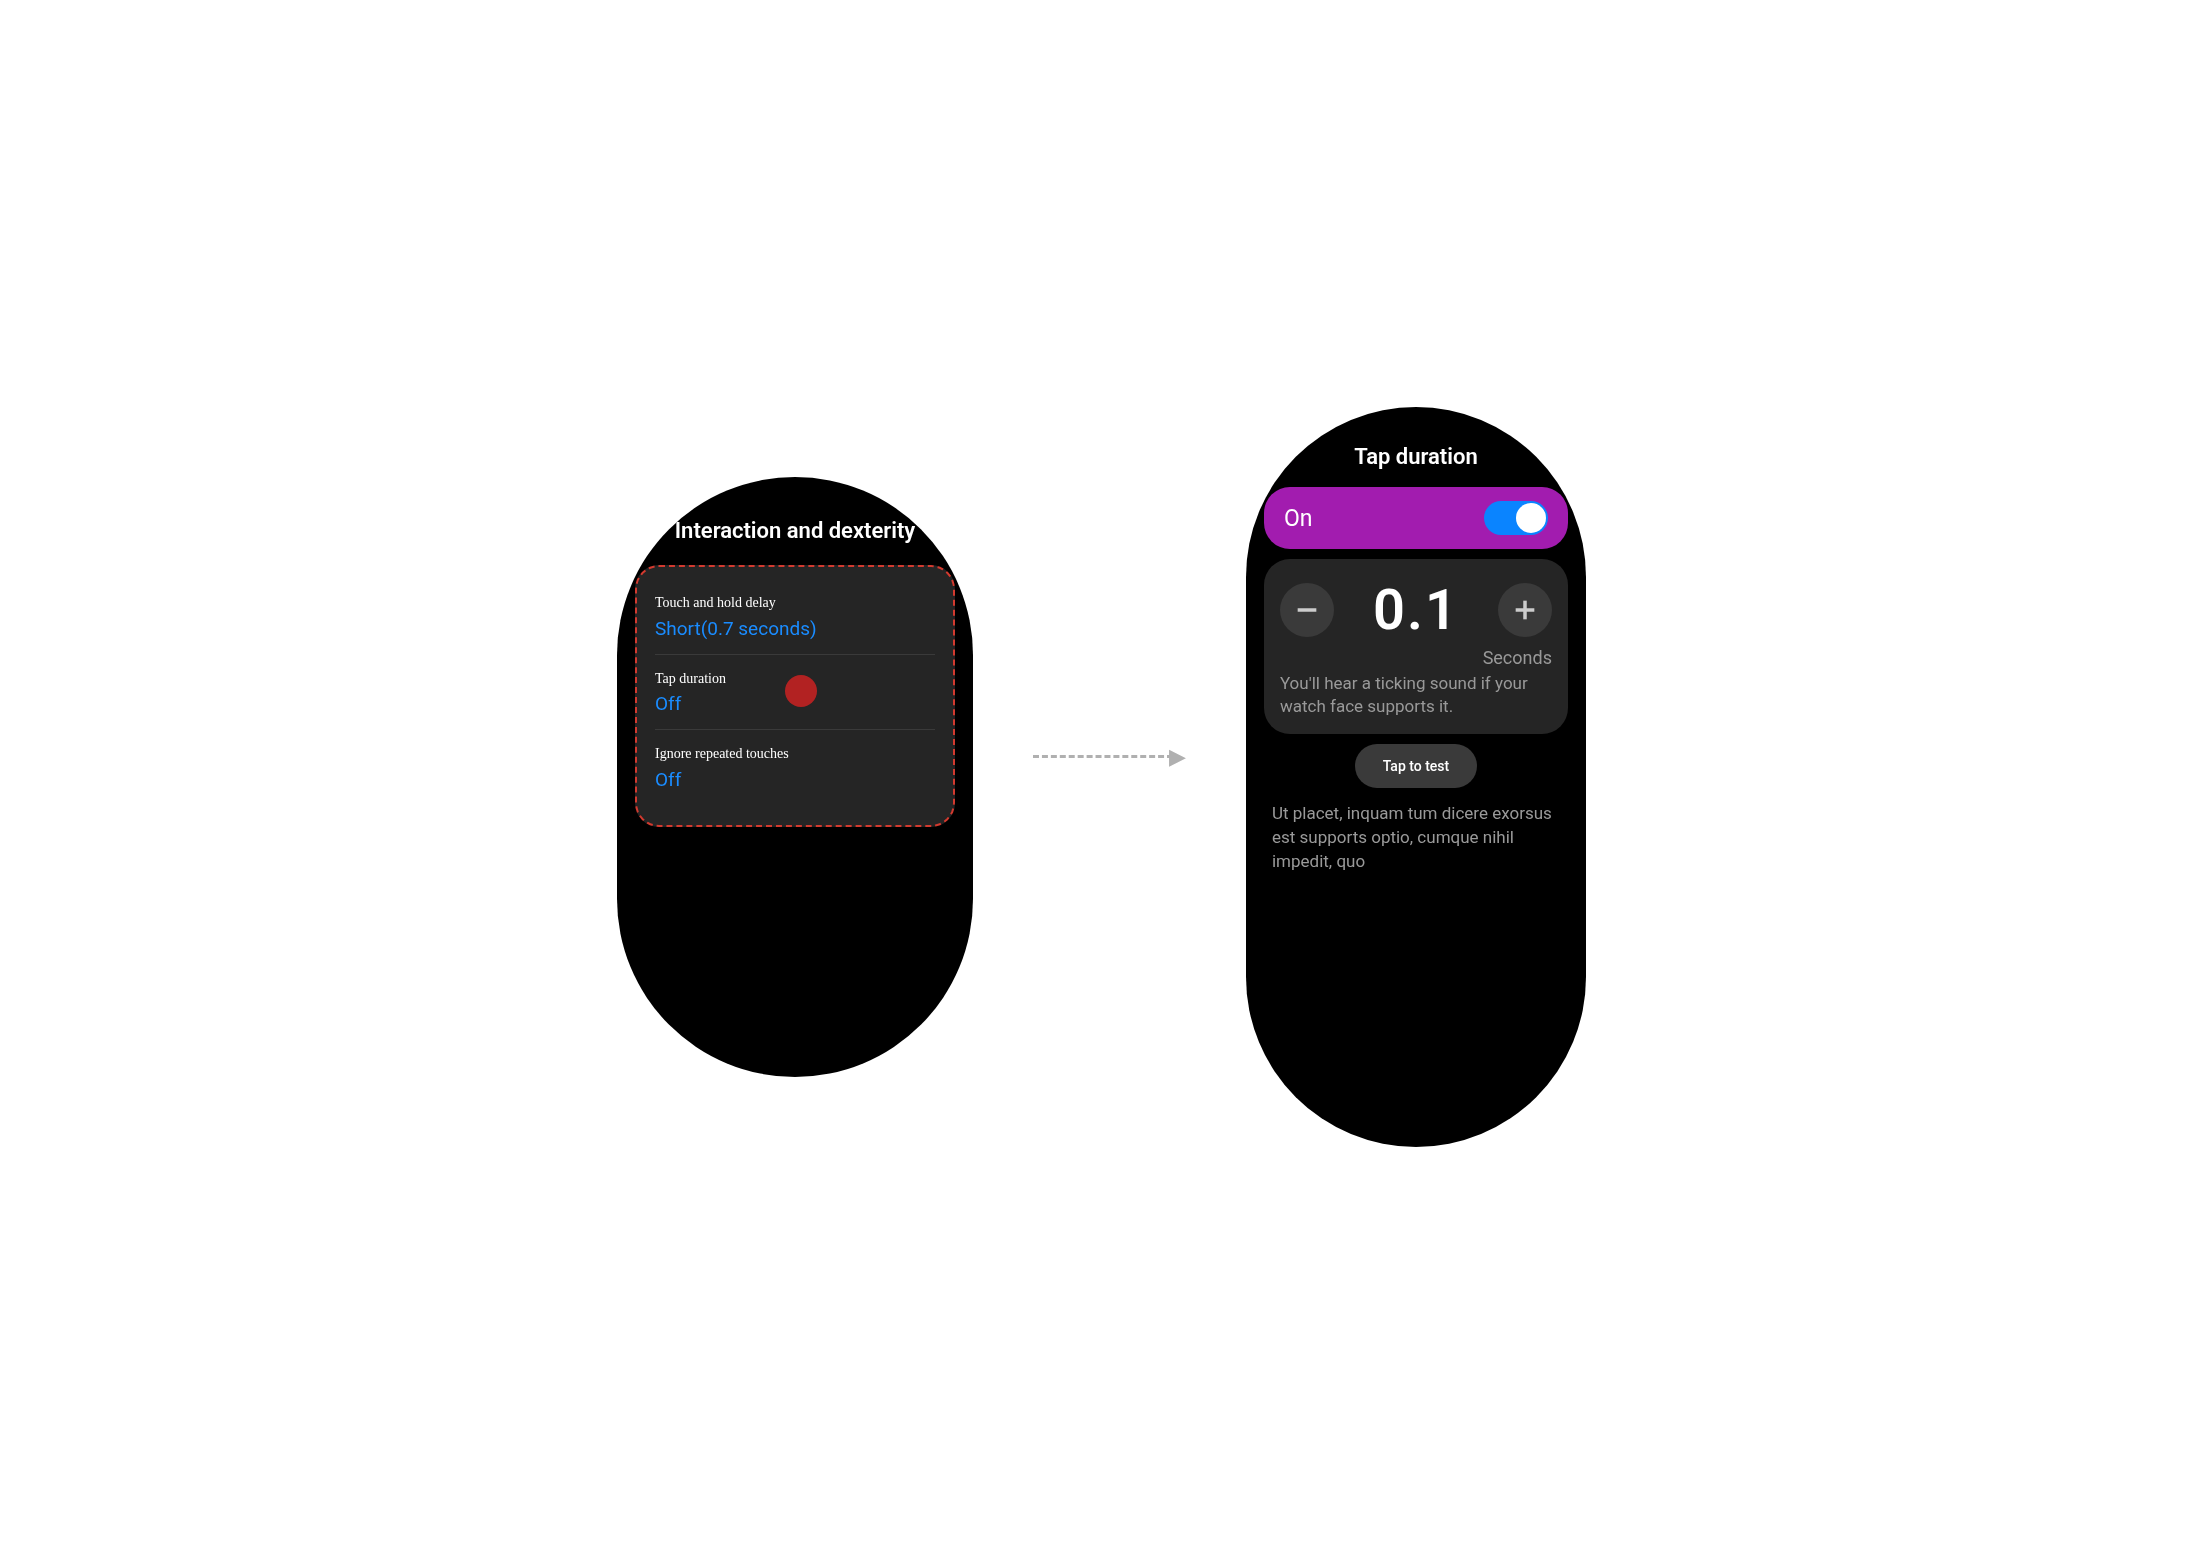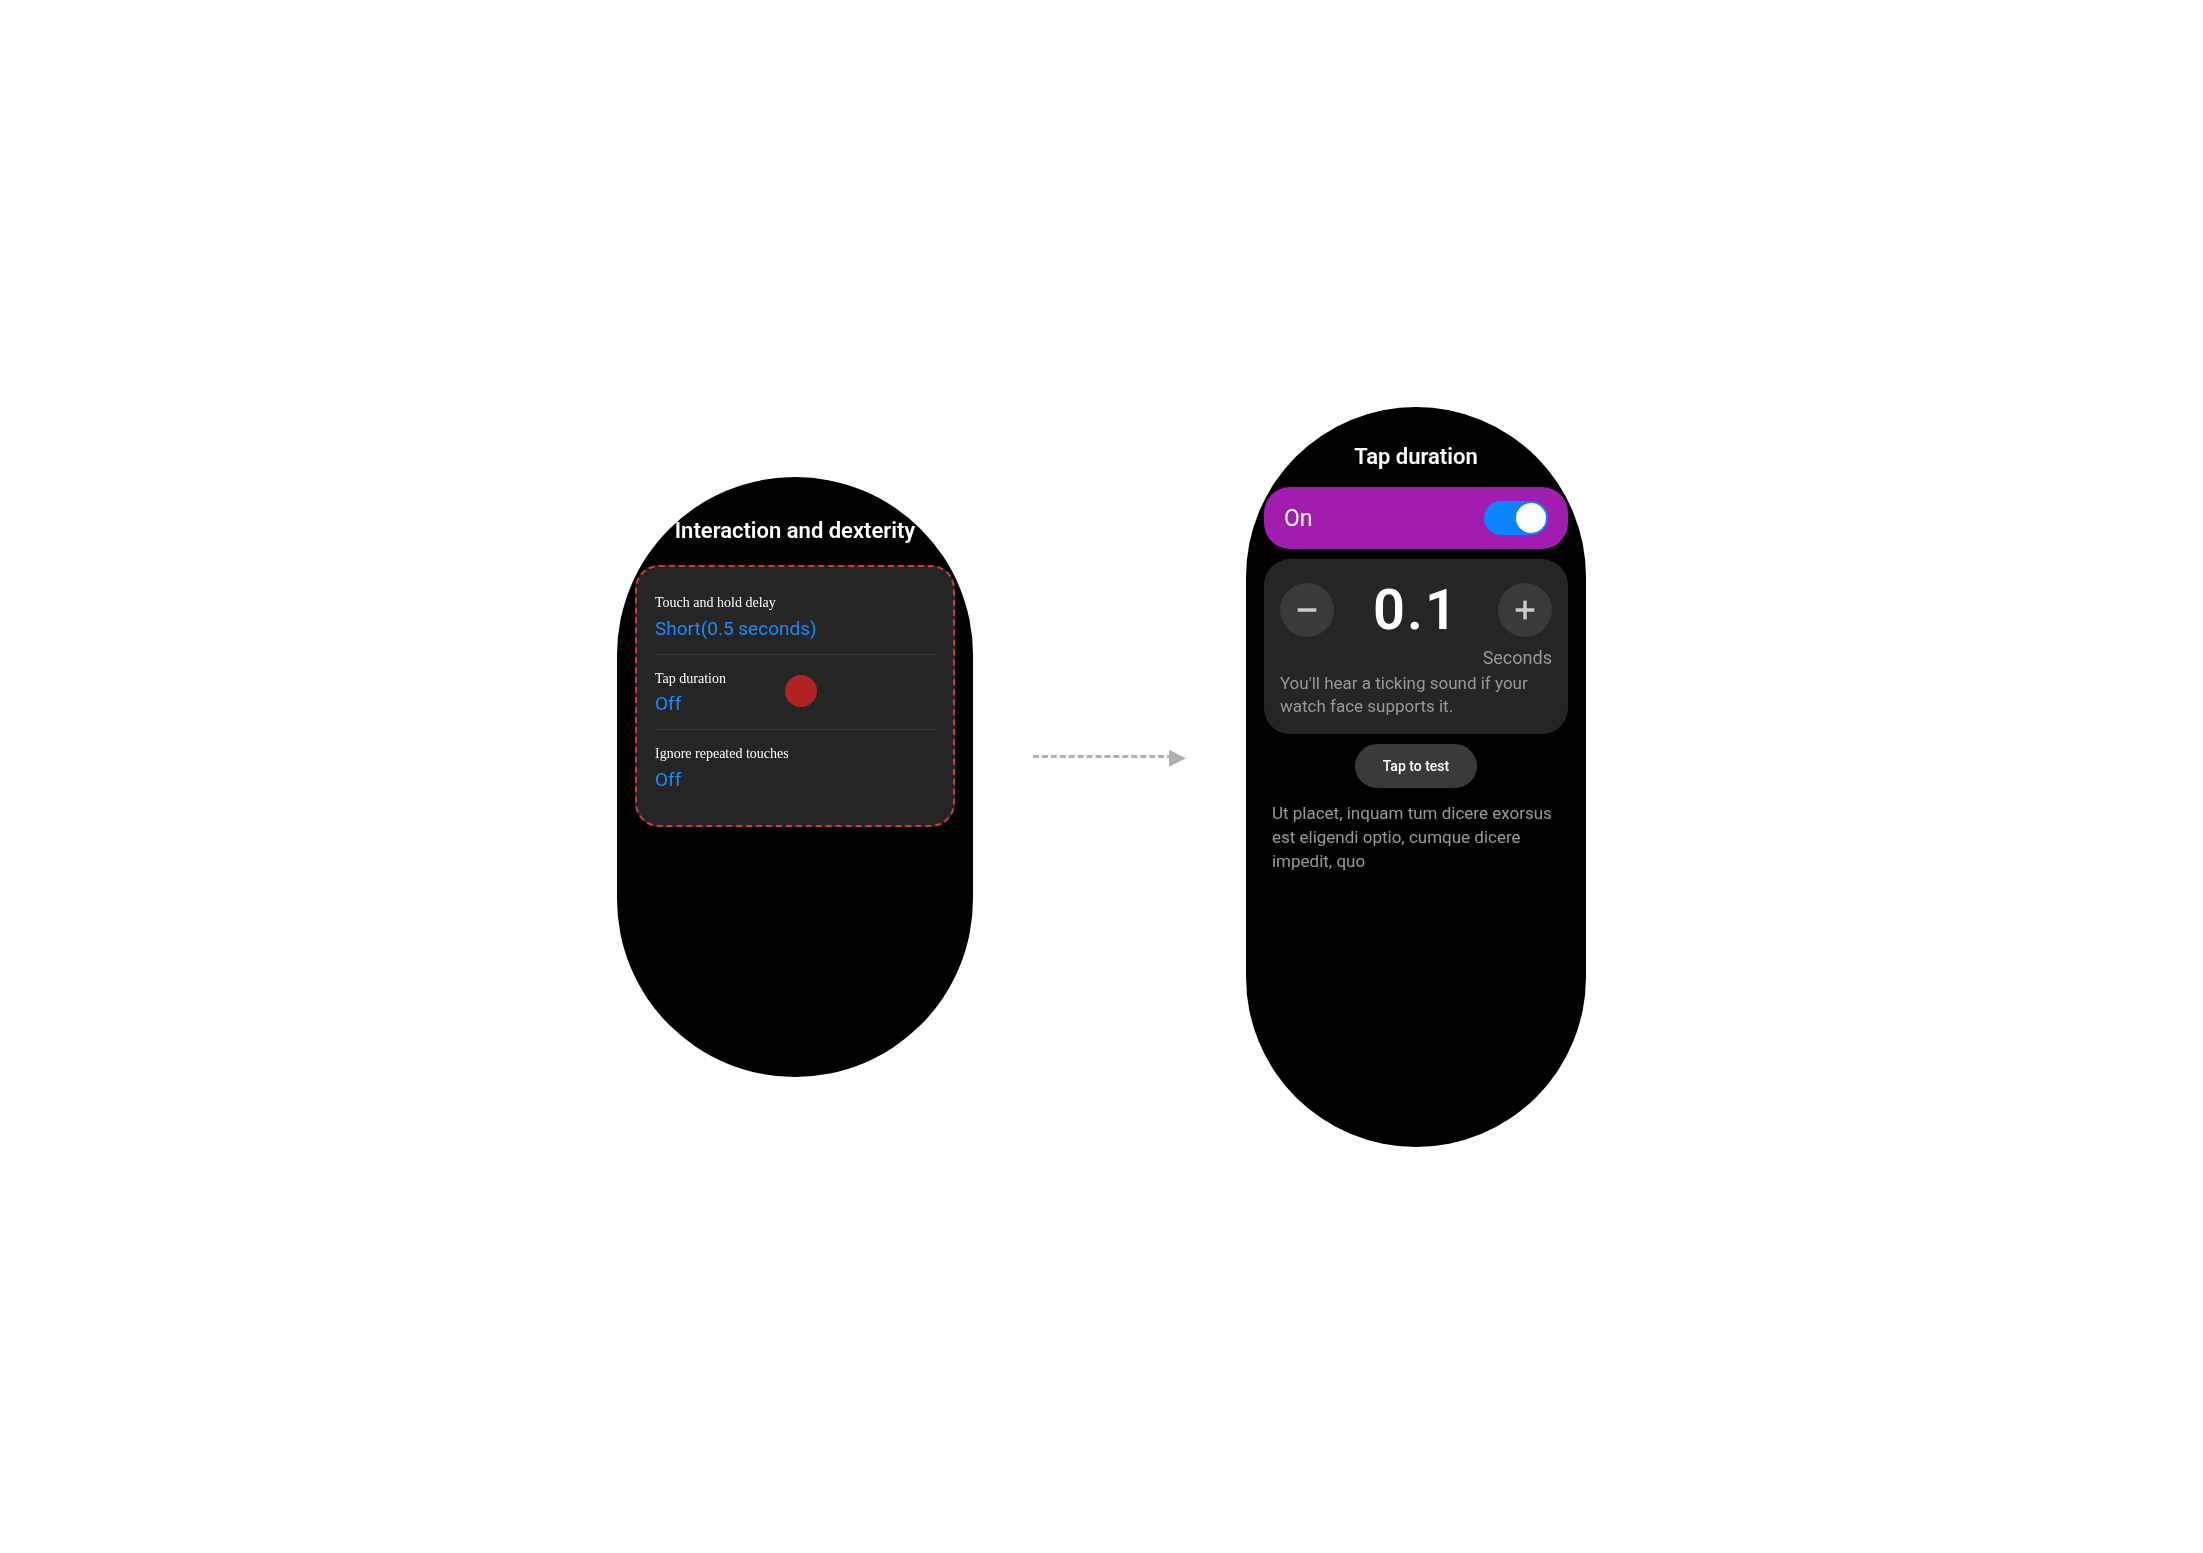--- a/index.html
+++ b/index.html
@@ -185,21 +185,21 @@
     }
   </style>
 </head>
 <body>
 
 <div class="watch watch-left">
   <div class="watch-title">Interaction and dexterity</div>
   <div class="list-panel">
     <div class="list-item">
       <div class="item-title">Touch and hold delay</div>
-      <div class="item-sub">Short(0.5 seconds)</div>
+      <div class="item-sub">Short(0.7 seconds)</div>
     </div>
     <div class="list-divider"></div>
     <div class="list-item">
       <div class="item-title">Tap duration</div>
       <div class="item-sub">Off</div>
       <div class="touch-indicator"></div>
     </div>
     <div class="list-divider"></div>
     <div class="list-item">
       <div class="item-title">Ignore repeated touches</div>
@@ -239,14 +239,14 @@
             <rect x="10.5" y="4" width="3" height="16" fill="currentColor"></rect>
           </svg>
       </div>
     </div>
     <div class="stepper-unit">Seconds</div>
     <div class="stepper-desc">You'll hear a ticking sound if your watch face supports it.</div>
   </div>
 
   <div class="test-btn">Tap to test</div>
 
-  <div class="bottom-text">Ut placet, inquam tum dicere exorsus est eligendi optio, cumque dicere impedit, quo</div>
+  <div class="bottom-text">Ut placet, inquam tum dicere exorsus est supports optio, cumque nihil impedit, quo</div>
 </div>
 
 </body></html>

